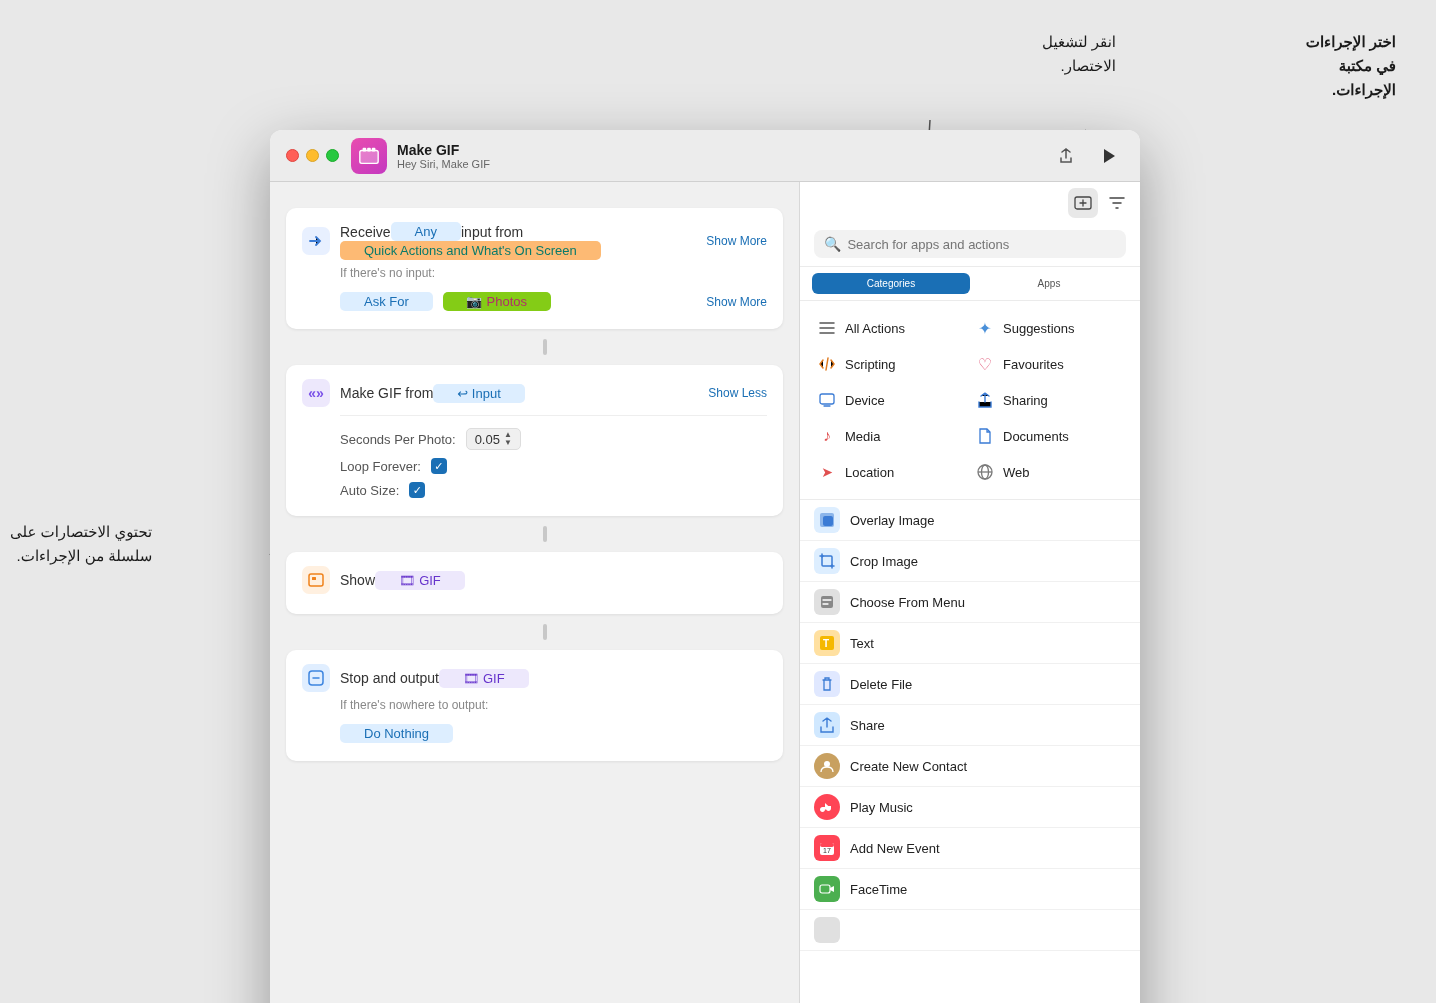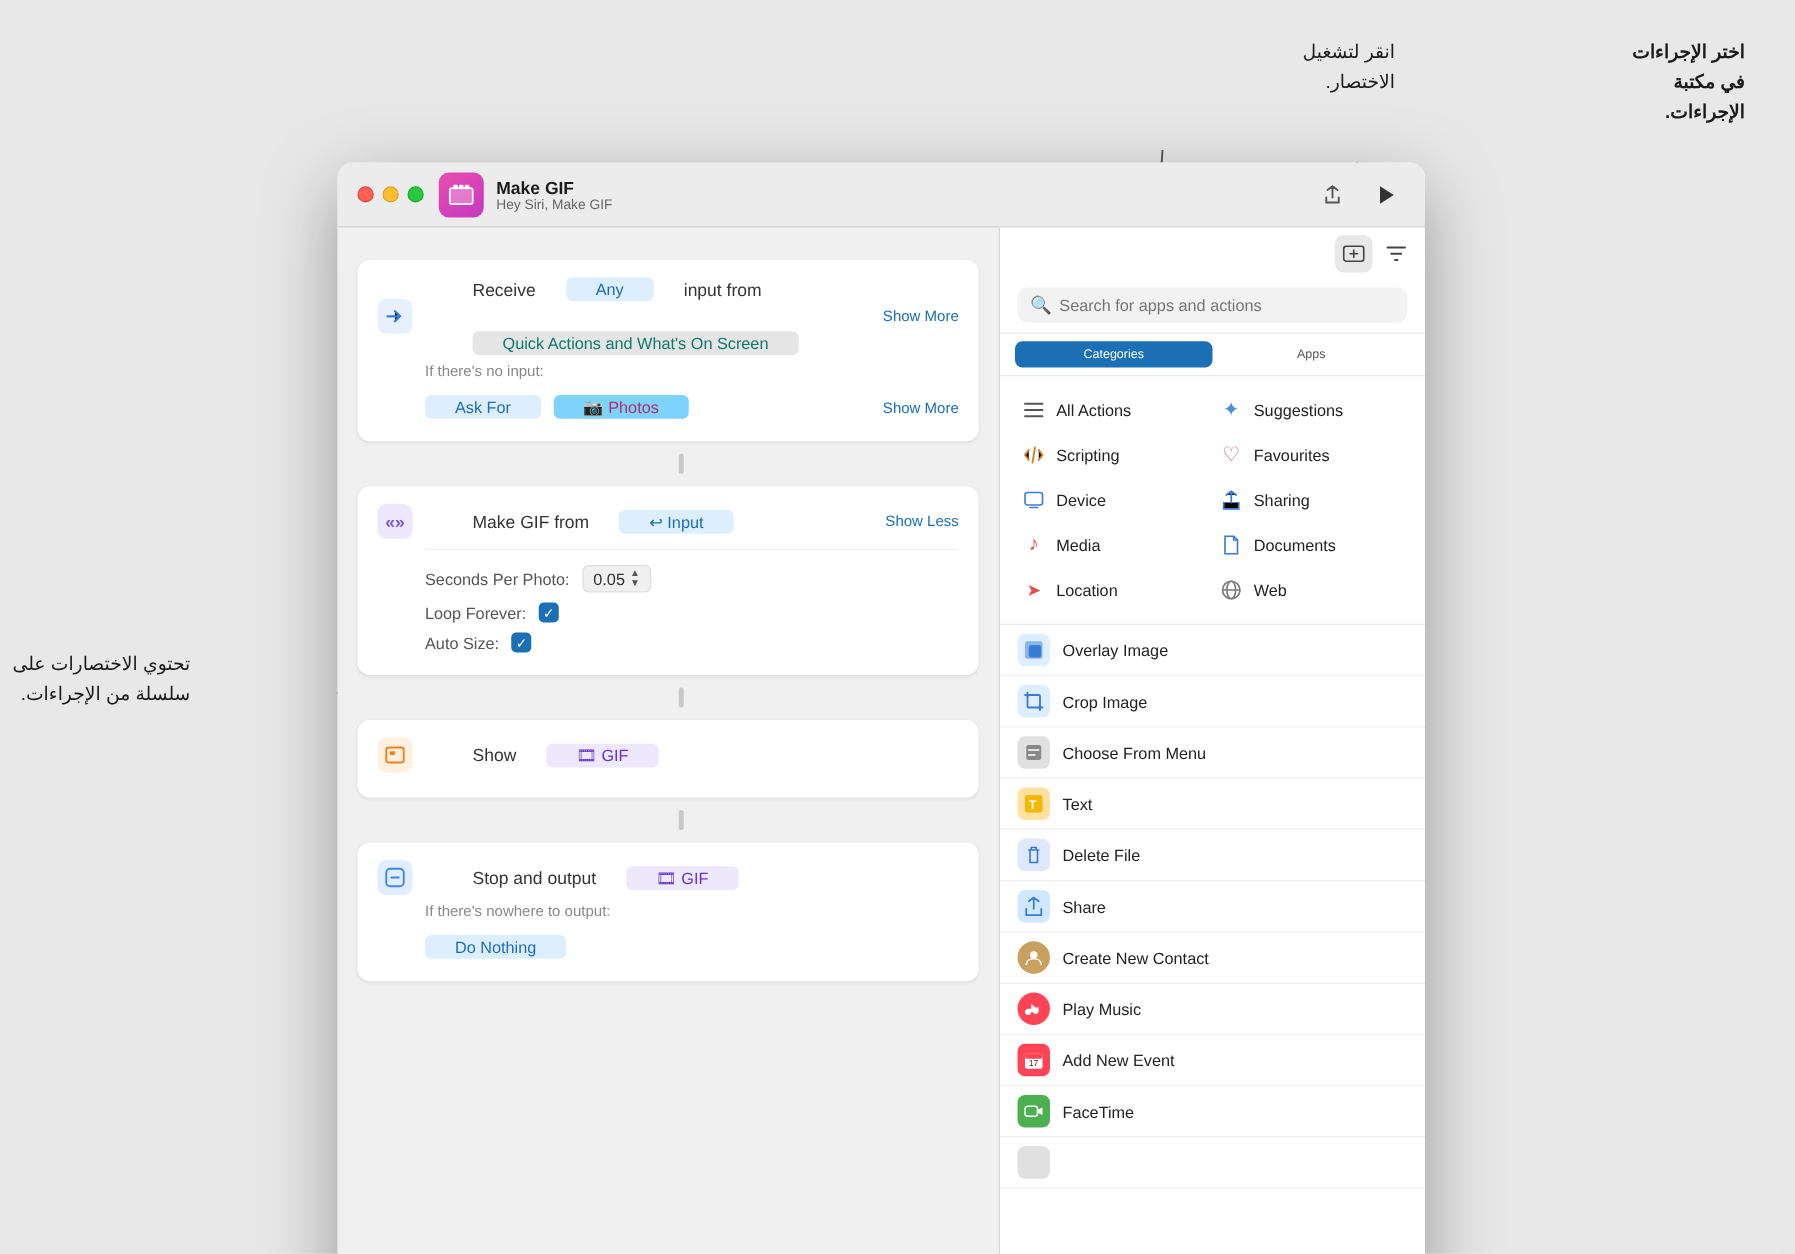--- a/index.html
+++ b/index.html
@@ -145,40 +145,39 @@
       align-items: center;
       justify-content: center;
       font-size: 16px;
       flex-shrink: 0;
     }
     .action-title {
       font-size: 14px;
       color: #333;
       display: flex;
       align-items: center;
-      gap: 24px;
+      gap: 0;
       flex-wrap: wrap;
       flex: 1;
-      margin-left: 38px;
     }
     .action-badge {
       border-radius: 5px;
       padding: 2px 24px;
       font-size: 13px;
       font-weight: 400;
       display: inline-flex;
       align-items: center;
       gap: 3px;
     }
     .badge-blue {
       background: #ddeeff;
       color: #1a6fb5;
     }
     .badge-teal {
-      background: #e5e5e5;
+      background: #fdba74;
       color: #0a7a6a;
     }
     .badge-purple {
       background: #ede8fc;
       color: #6633cc;
     }
     .action-show-more {
       margin-left: auto;
       font-size: 12px;
       color: #1a6fb5;
@@ -511,21 +510,21 @@
             <span>Receive</span>
             <span class="action-badge badge-blue">Any</span>
             <span>input from</span>
             <span class="action-badge badge-teal">Quick Actions and What's On Screen</span>
           </div>
           <span class="action-show-more">Show More</span>
         </div>
         <div class="action-subtitle">If there's no input:</div>
         <div class="detail-row">
           <span class="action-badge badge-blue">Ask For</span>
-          <span class="action-badge" style="background:#7dd3fc;color:#b0306a;">📷 Photos</span>
+          <span class="action-badge" style="background:#84cc16;color:#b0306a;">📷 Photos</span>
           <span style="margin-left:auto;font-size:12px;color:#1a6fb5;cursor:pointer;">Show More</span>
         </div>
       </div>
 
       <div class="card-divider"></div>
 
       <div class="action-card">
         <div class="action-header">
           <div class="action-icon" style="background:#ede8fc;">
             <span style="color:#7b52e8;font-size:14px;font-weight:700;">«»</span>

